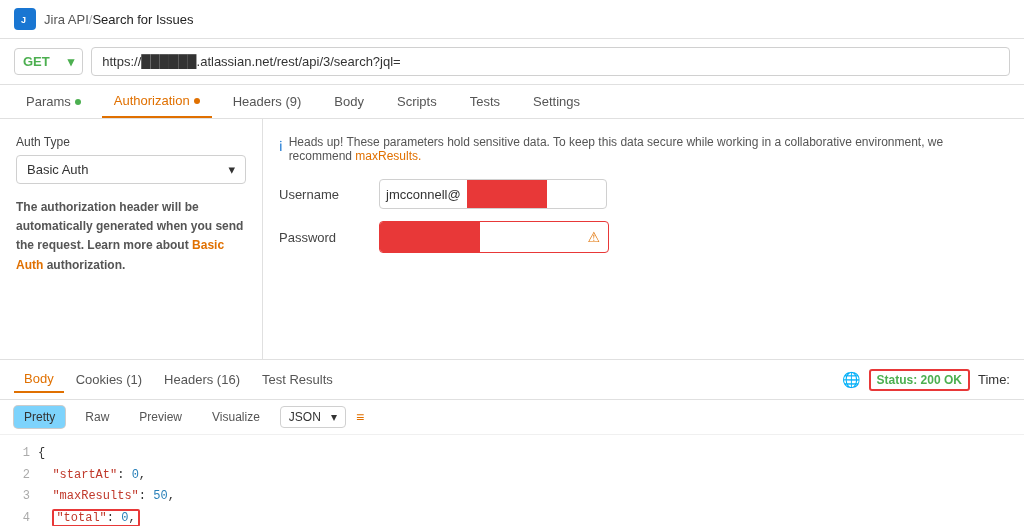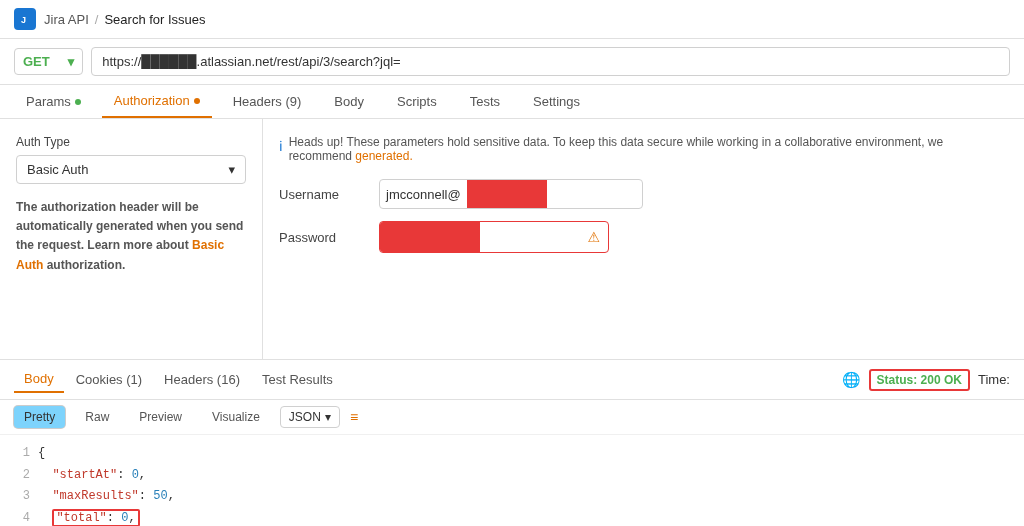--- a/index.html
+++ b/index.html
@@ -15,21 +15,21 @@
     }
     .top-bar-icon {
       width: 22px; height: 22px;
       background: #1976d2;
       border-radius: 4px;
       display: flex; align-items: center; justify-content: center;
       color: #fff; font-size: 12px; font-weight: bold;
       margin-right: 8px;
     }
     .breadcrumb {
-      display: flex; align-items: center; gap: 6px; font-size: 13px; color: #555;
+      display: flex; align-items: center; font-size: 13px; color: #555;
     }
     .breadcrumb-sep { color: #aaa; }
     .breadcrumb-current { color: #222; font-weight: 500; }
 
     
     .url-bar {
       display: flex;
       align-items: center;
       padding: 8px 14px;
       border-bottom: 1px solid #e0e0e0;
@@ -176,21 +176,21 @@
       margin-left: auto;
       padding: 0 8px;
       color: #e07000;
       font-size: 14px;
     }
     .username-highlight {
       display: inline-flex;
       align-items: center;
       border: 1px solid #d0d0d0;
       border-radius: 4px;
-      width: 264px;
+      width: 228px;
       overflow: hidden;
       text-align: right;
     }
     .username-text { padding: 5px 6px; font-size: 13px; }
     .username-red { background: #e83838; width: 80px; height: 28px; display: inline-block; }
 
     
     .response-area {
       border-top: 1px solid #e0e0e0;
     }
@@ -247,21 +247,21 @@
     .resp-btn.active {
       background: #7dd3fc;
       color: #333;
       box-shadow: 0 0 0 1px #ccc;
     }
     .json-select {
       border: 1px solid #d0d0d0;
       border-radius: 4px;
       padding: 3px 8px;
       font-size: 12px;
-      display: flex; align-items: center; gap: 4px;
+      display: flex; align-items: center; gap: 10px;
       cursor: pointer;
     }
     .wrap-icon { color: #e07000; font-size: 14px; }
 
     
     .json-body {
       padding: 8px 14px;
       font-family: 'Courier New', monospace;
       font-size: 12px;
       line-height: 1.8;
@@ -343,21 +343,21 @@
       <a href="#"> Basic Auth</a>
       <span> authorization.</span>
     </div>
   </div>
 
   <div class="right-panel">
     <div class="notice-box">
       <span class="notice-icon">ℹ</span>
       <span>
         <span>Heads up! These parameters hold sensitive data. To keep this data secure while working in a collaborative environment, we recommend</span>
-        <a href="#"> generated.</a>
+        <a href="#"> maxResults.</a>
       </span>
     </div>
 
     <div class="field-row">
       <span class="field-label">Username</span>
       <div class="username-highlight">
         <span class="username-text">jmcconnell@</span>
         <span class="username-red"></span>
       </div>
     </div>

